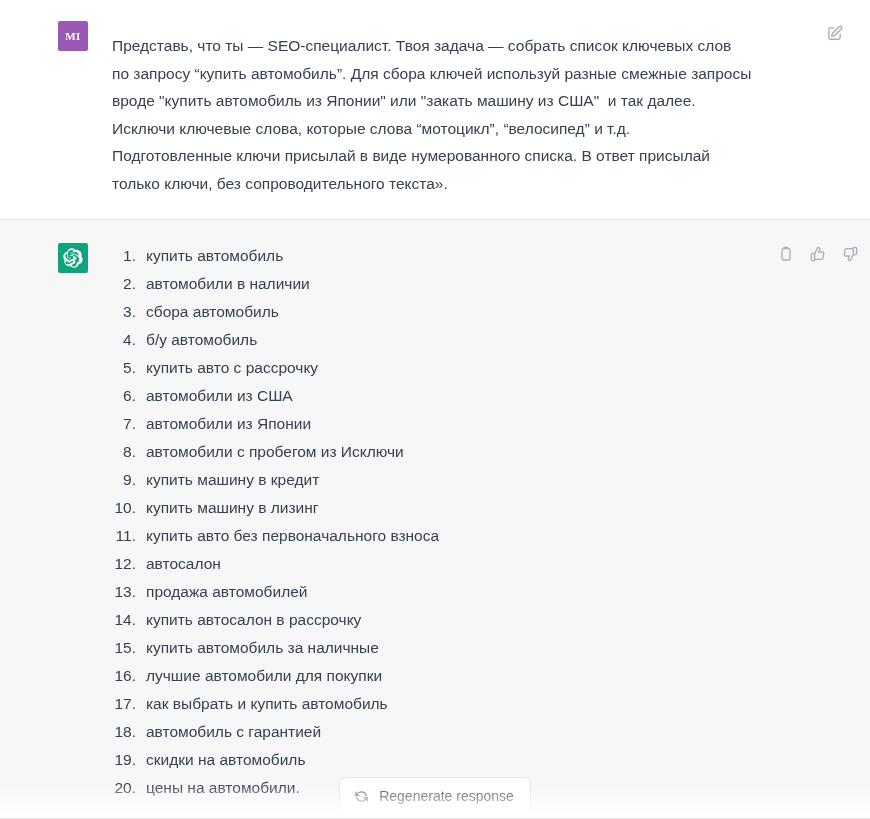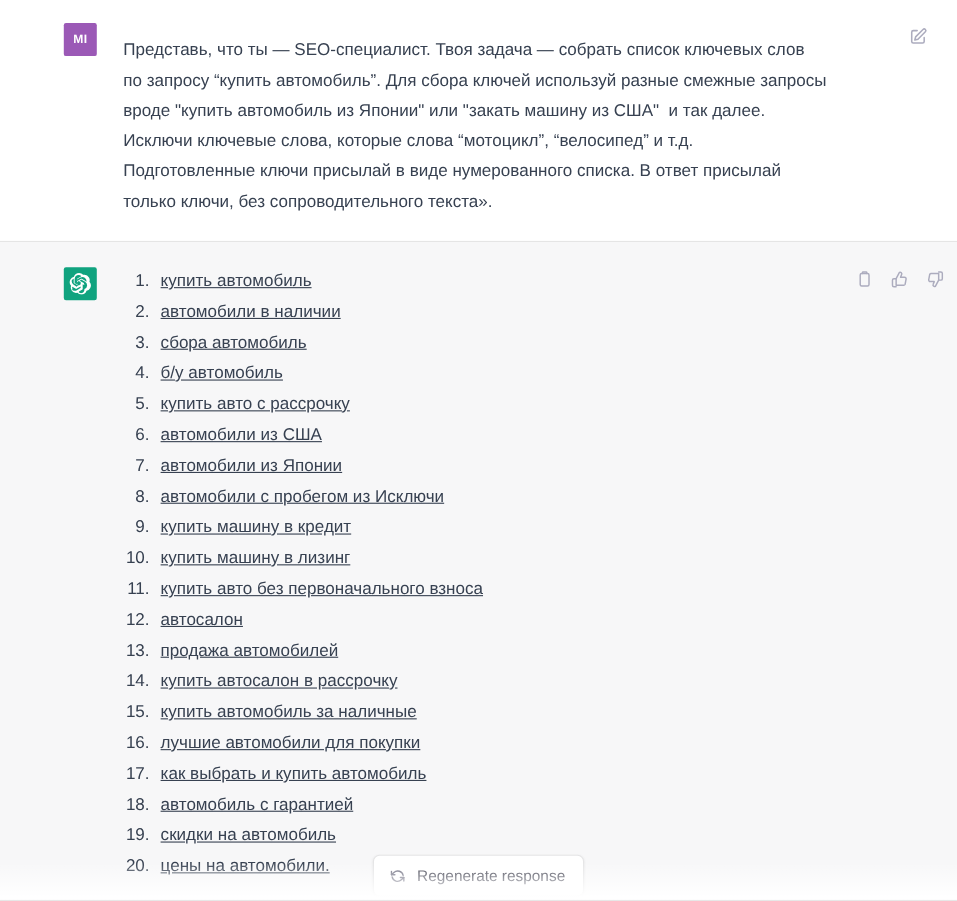--- a/index.html
+++ b/index.html
@@ -59,20 +59,21 @@
     align-items: center;
     justify-content: center;
     margin-top: 1px;
   }
   .avatar-user {
     background: #9b59b6;
     color: #ffffff;
     font-size: 11px;
     font-weight: 700;
     letter-spacing: 0.4px;
+    font-family: Liberation Serif, serif;
   }
   .avatar-assistant {
     background: #10a37f;
   }
   .avatar-assistant svg { display: block; }
 
   
   .body {
     margin-left: 24px;
     flex: 1 1 auto;
@@ -97,21 +98,20 @@
     counter-reset: keyitem;
   }
   ol.keys li {
     counter-increment: keyitem;
     position: relative;
     padding-left: 34px;
     color: #374151;
     font-size: 15.5px;
     line-height: 28px;
     white-space: nowrap;
-    text-decoration: underline;
   }
   ol.keys li::before {
     content: counter(keyitem) ".";
     position: absolute;
     left: 0;
     width: 24px;
     text-align: right;
     color: #374151;
   }
 

